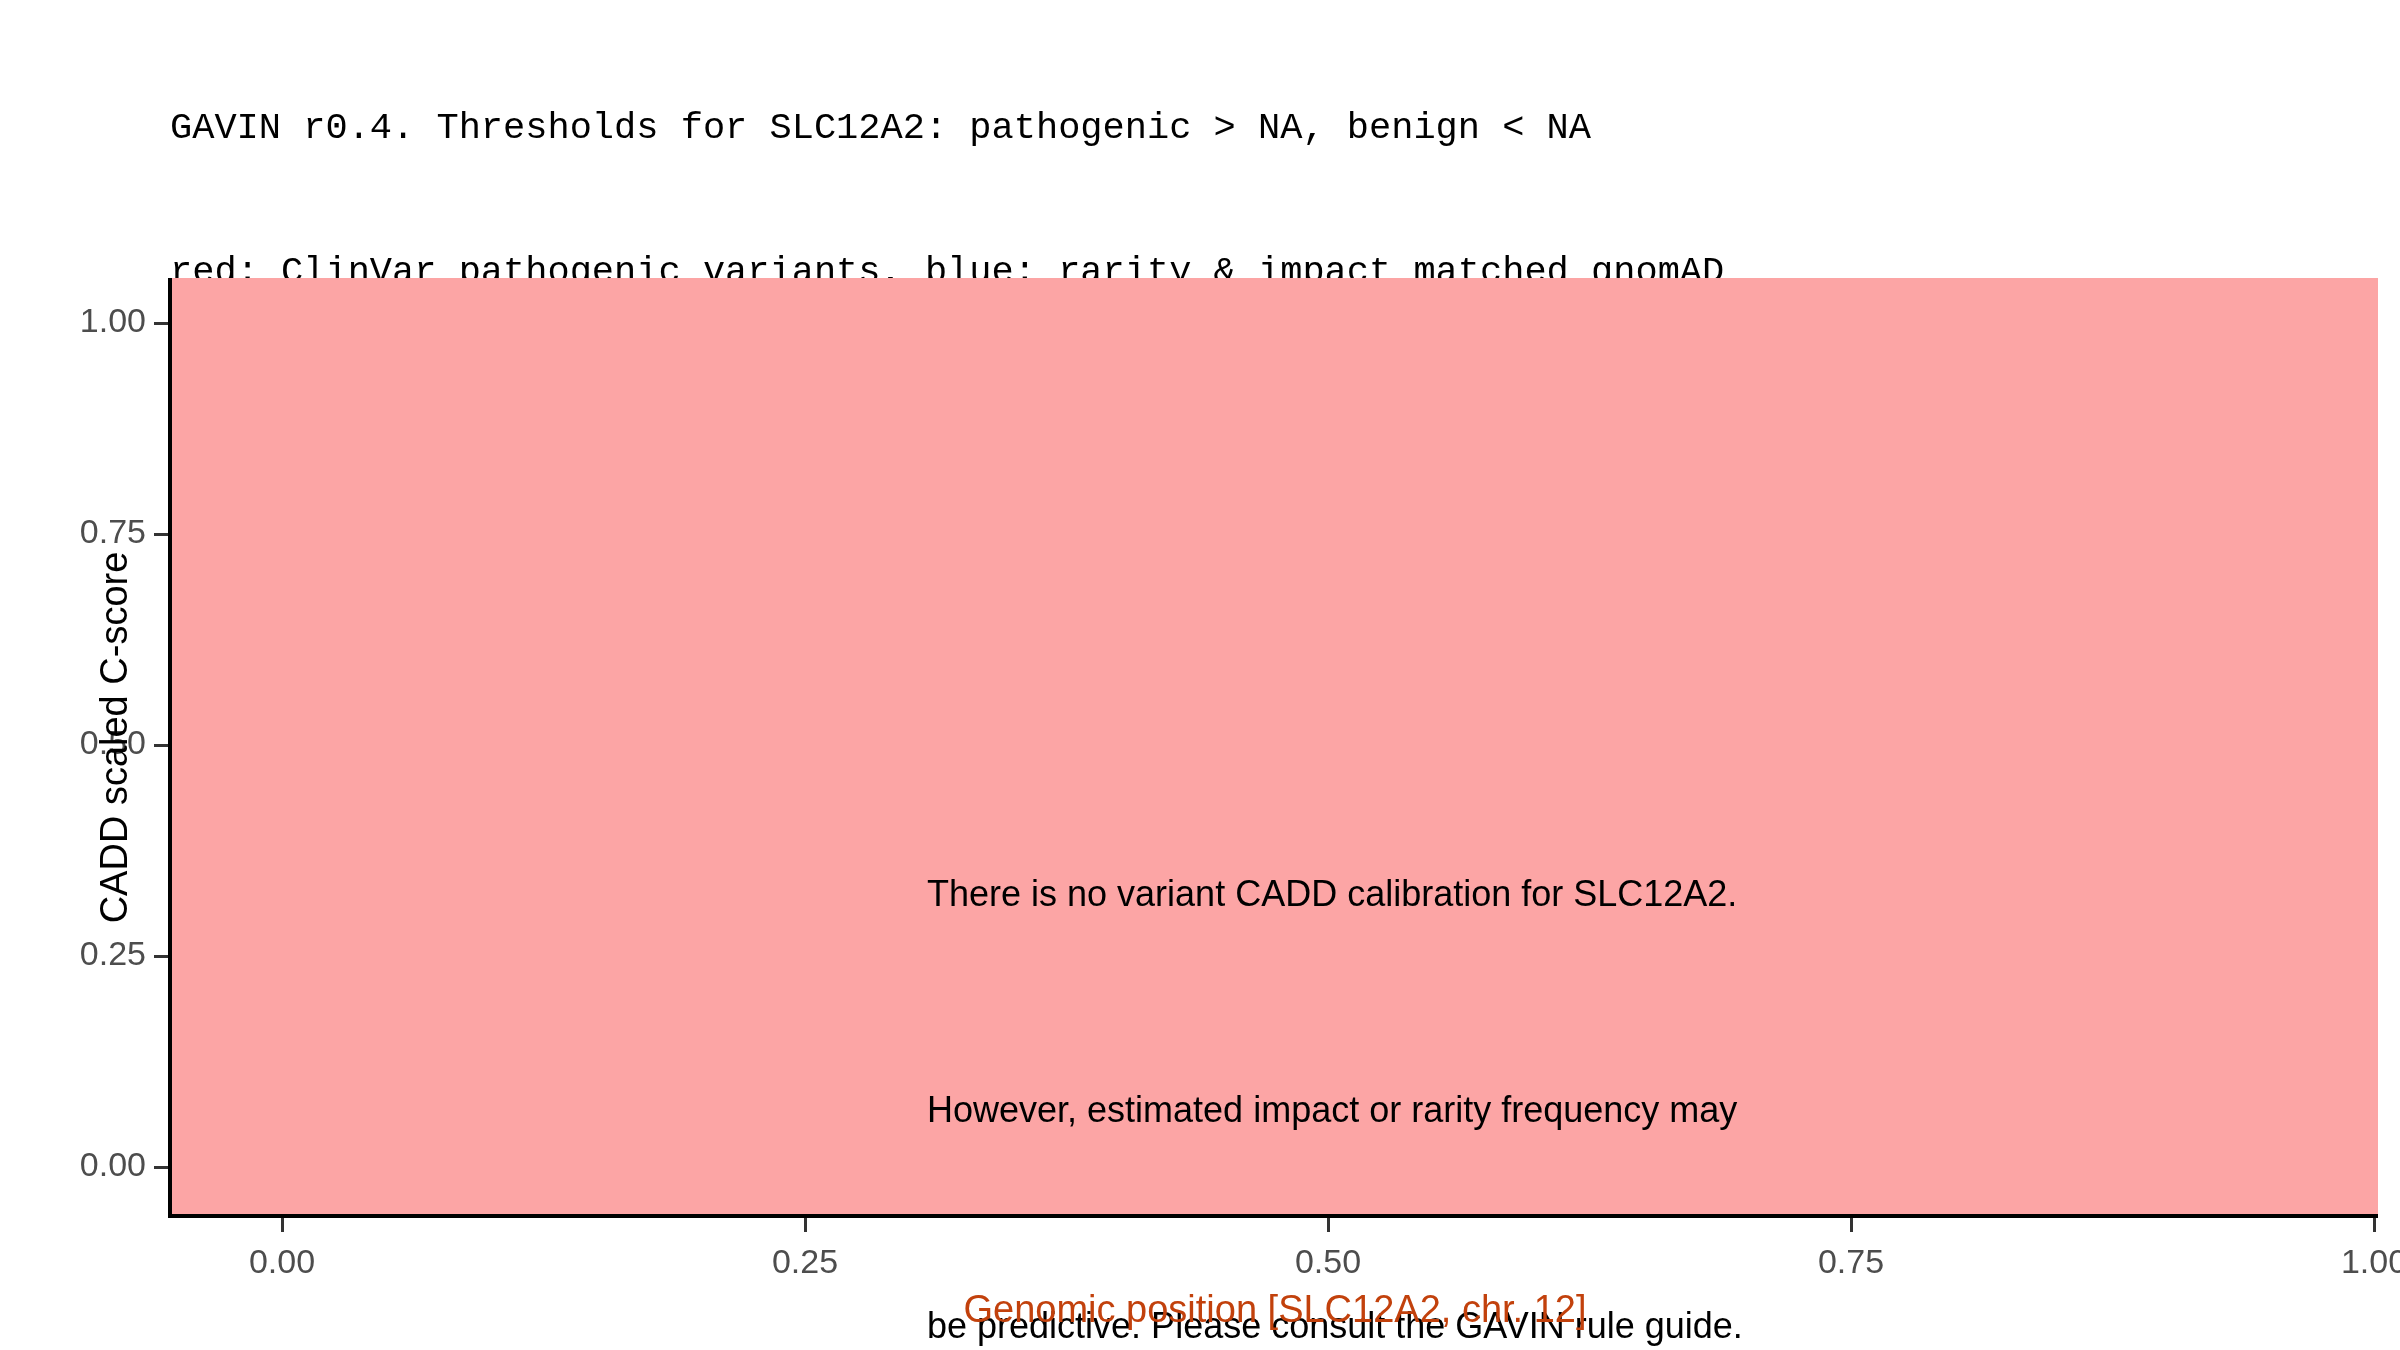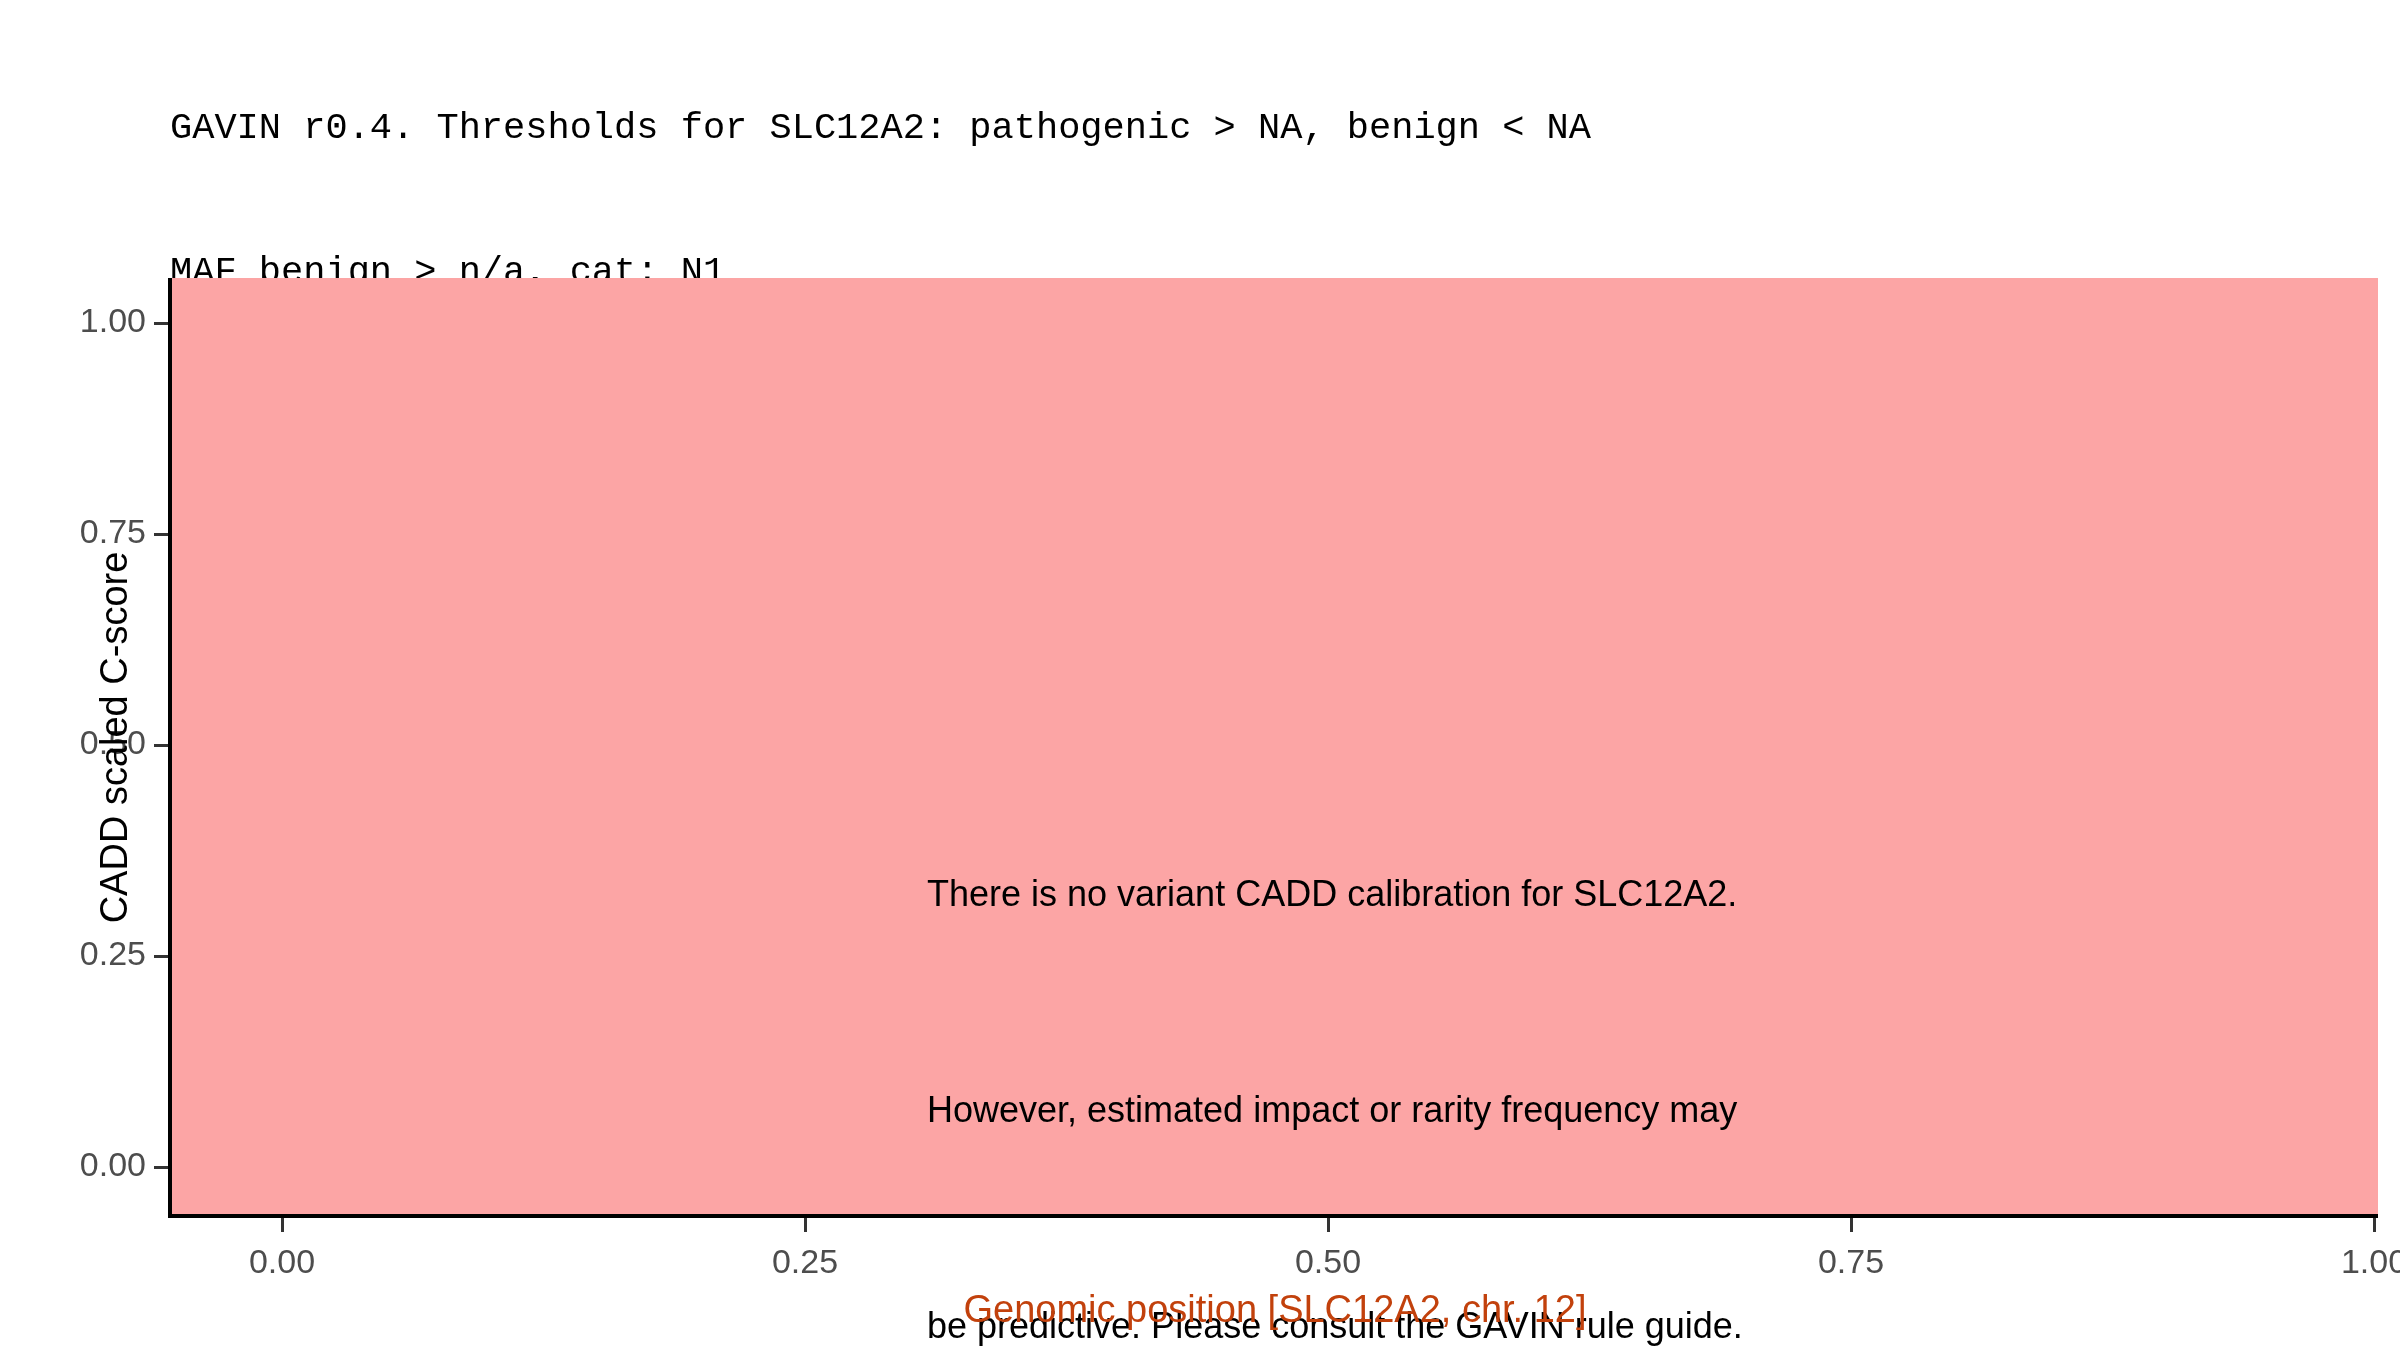--- a/index.html
+++ b/index.html
@@ -137,21 +137,20 @@
     display: block;
   }
 </style>
 </head>
 <body>
 
 <div id="page">
 
   <div id="plot-title">
     <span class="title-line">GAVIN r0.4. Thresholds for SLC12A2: pathogenic &gt; NA, benign &lt; NA</span>
-    <span class="title-line">MAF benign &gt; n/a, cat: N1</span>
     <span class="title-line">red: ClinVar pathogenic variants, blue: rarity &amp; impact matched gnomAD</span>
     <span class="title-line">variants, green: RefSeq exons, grey: genome-wide fallback threshold</span>
   </div>
 
   <div id="panel">
     <div id="panel-annotation">
       <span class="annot-line">There is no variant CADD calibration for SLC12A2.</span>
       <span class="annot-line">However, estimated impact or rarity frequency may</span>
       <span class="annot-line">be predictive. Please consult the GAVIN rule guide.</span>
     </div>

